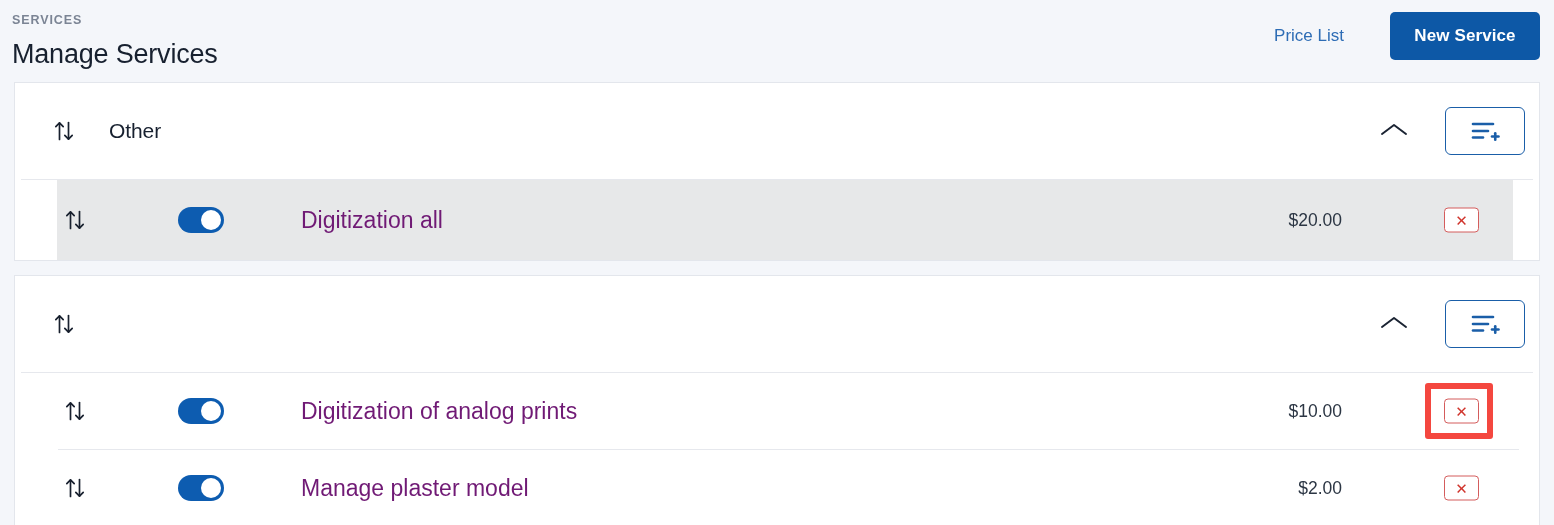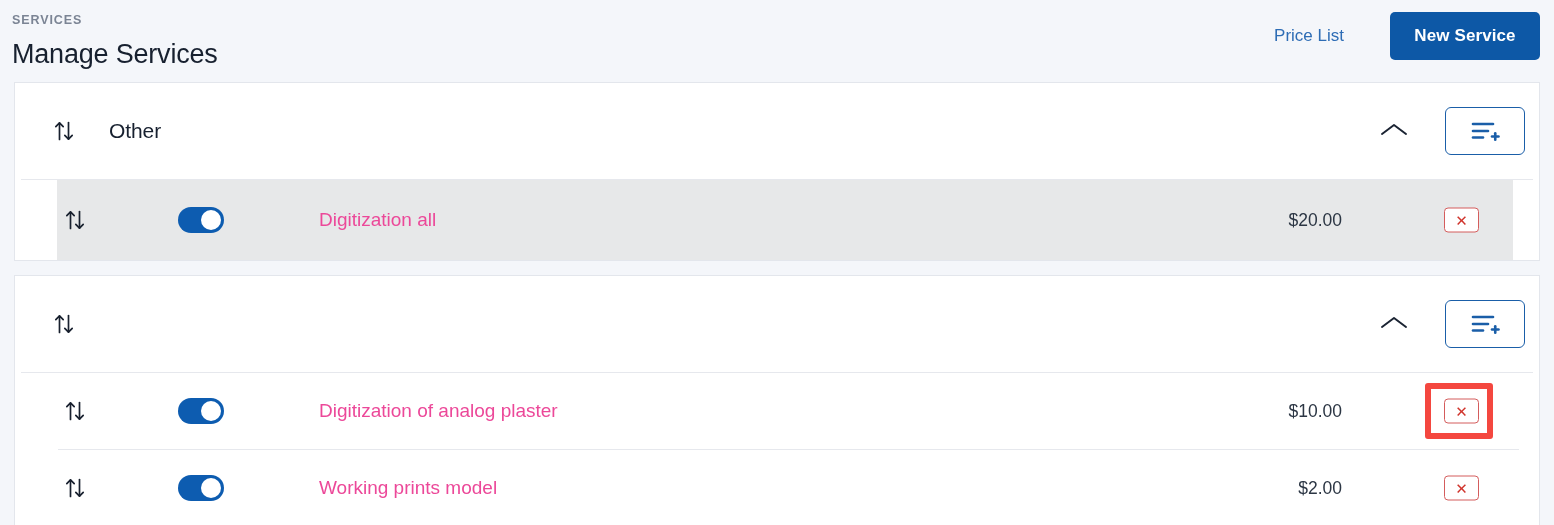--- a/index.html
+++ b/index.html
@@ -187,25 +187,25 @@
     position: absolute;
     top: 3px;
     left: 23px;
     width: 20px;
     height: 20px;
     border-radius: 50%;
     background: #ffffff;
   }
   .service-name {
     position: absolute;
-    left: 304px;
-    top: 50%;
-    transform: translateY(-50%);
-    font-size: 19px;
-    color: #ec4899;
+    left: 286px;
+    top: 50%;
+    transform: translateY(-50%);
+    font-size: 23px;
+    color: #701a75;
     text-decoration: none;
     cursor: pointer;
   }
   .service-price {
     position: absolute;
     right: 197px;
     top: 50%;
     transform: translateY(-50%);
     font-size: 17.5px;
     color: #2c3644;
@@ -375,21 +375,21 @@
             <path d="M8.5 21.5 L8.5 5"></path>
             <path d="M4.8 8.6 L8.5 4.8 L12.2 8.6"></path>
             <path d="M17.5 4.5 L17.5 21"></path>
             <path d="M13.8 17.4 L17.5 21.2 L21.2 17.4"></path>
           </g>
         </svg>
       </span>
       <span class="toggle">
         <span class="knob"></span>
       </span>
-      <a class="service-name" href="#">Digitization of analog plaster</a>
+      <a class="service-name" href="#">Digitization of analog prints</a>
       <span class="service-price">$10.00</span>
       <button class="delete-btn">
         <span class="x-glyph">✕</span>
       </button>
       <div class="annotation-box"></div>
     </div>
   </div>
 <div class="divider-indent"></div>
   <div class="service-row">
 
@@ -400,21 +400,21 @@
             <path d="M8.5 21.5 L8.5 5"></path>
             <path d="M4.8 8.6 L8.5 4.8 L12.2 8.6"></path>
             <path d="M17.5 4.5 L17.5 21"></path>
             <path d="M13.8 17.4 L17.5 21.2 L21.2 17.4"></path>
           </g>
         </svg>
       </span>
       <span class="toggle">
         <span class="knob"></span>
       </span>
-      <a class="service-name" href="#">Working prints model</a>
+      <a class="service-name" href="#">Manage plaster model</a>
       <span class="service-price">$2.00</span>
       <button class="delete-btn">
         <span class="x-glyph">✕</span>
       </button>
 
     </div>
   </div>
 </div>
   </div>
 </div>

